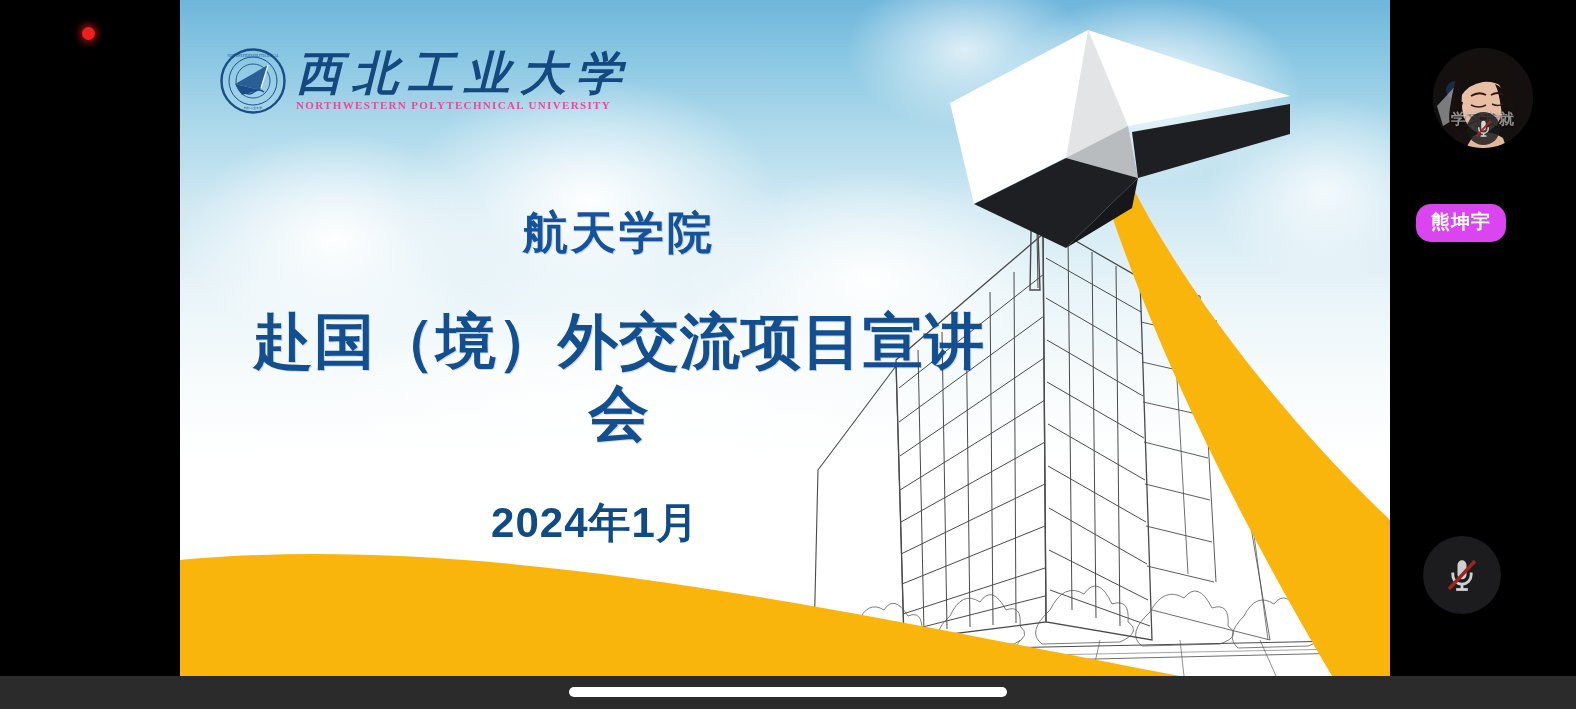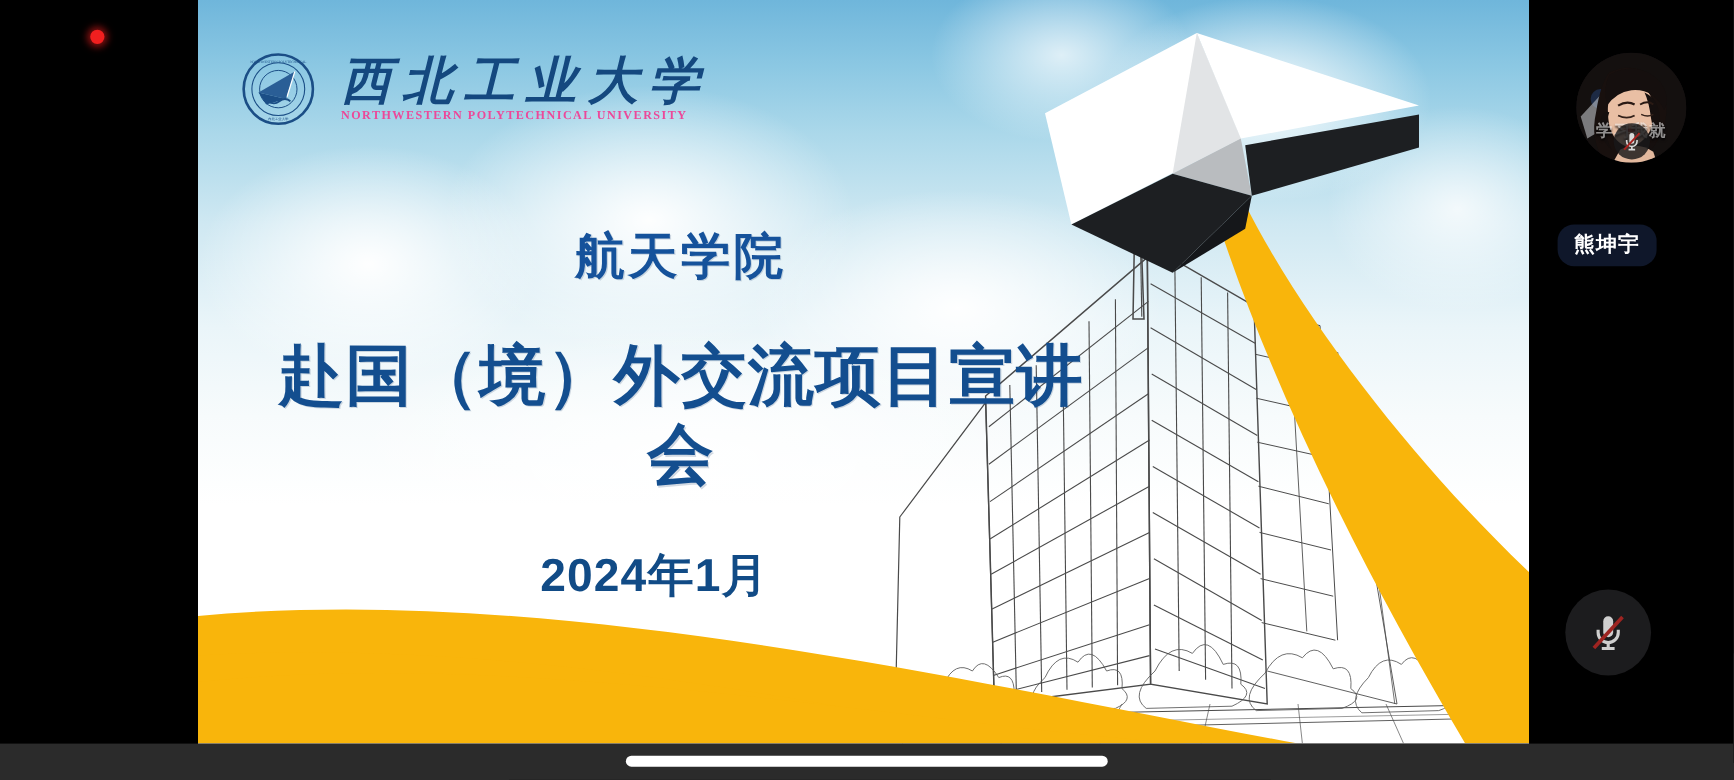--- a/index.html
+++ b/index.html
@@ -67,21 +67,21 @@
 
   
   .sketch { position: absolute; left: 620px; top: 170px; width: 590px; height: 506px; }
 
   
   .plane { position: absolute; left: 690px; top: 8px; width: 420px; height: 270px; }
 
   
   #logo-block {
     position: absolute; left: 40px; top: 48px;
-    display: flex; align-items: center; gap: 24px;
+    display: flex; align-items: center; gap: 10px;
   }
   #seal { width: 66px; height: 66px; }
   #logo-text { display: flex; flex-direction: column; align-items: flex-start; }
   #logo-cn {
     font-family: "Liberation Serif", serif;
     font-size: 46px; line-height: 1.02; font-weight: 700;
     color: #14487f; letter-spacing: 10px;
     font-style: italic;
     white-space: nowrap;
   }
@@ -145,21 +145,21 @@
     position: absolute; left: 34px; top: 64px;
     width: 33px; height: 33px; border-radius: 50%;
     background: rgba(24,24,26,0.82);
     display: flex; align-items: center; justify-content: center;
   }
   #name-pill {
     position: absolute; left: 26px; top: 204px;
     min-width: 90px;
     padding: 5px 15px 7px;
     border-radius: 15px;
-    background: #0f172a;
+    background: #d946ef;
     color: #fff; font-size: 19px; font-weight: 700;
     letter-spacing: 1px; text-align: center;
     white-space: nowrap;
   }
 
   
   #mute-button {
     position: absolute; left: 33px; top: 536px;
     width: 78px; height: 78px; border-radius: 50%;
     background: #1c1c1e;

